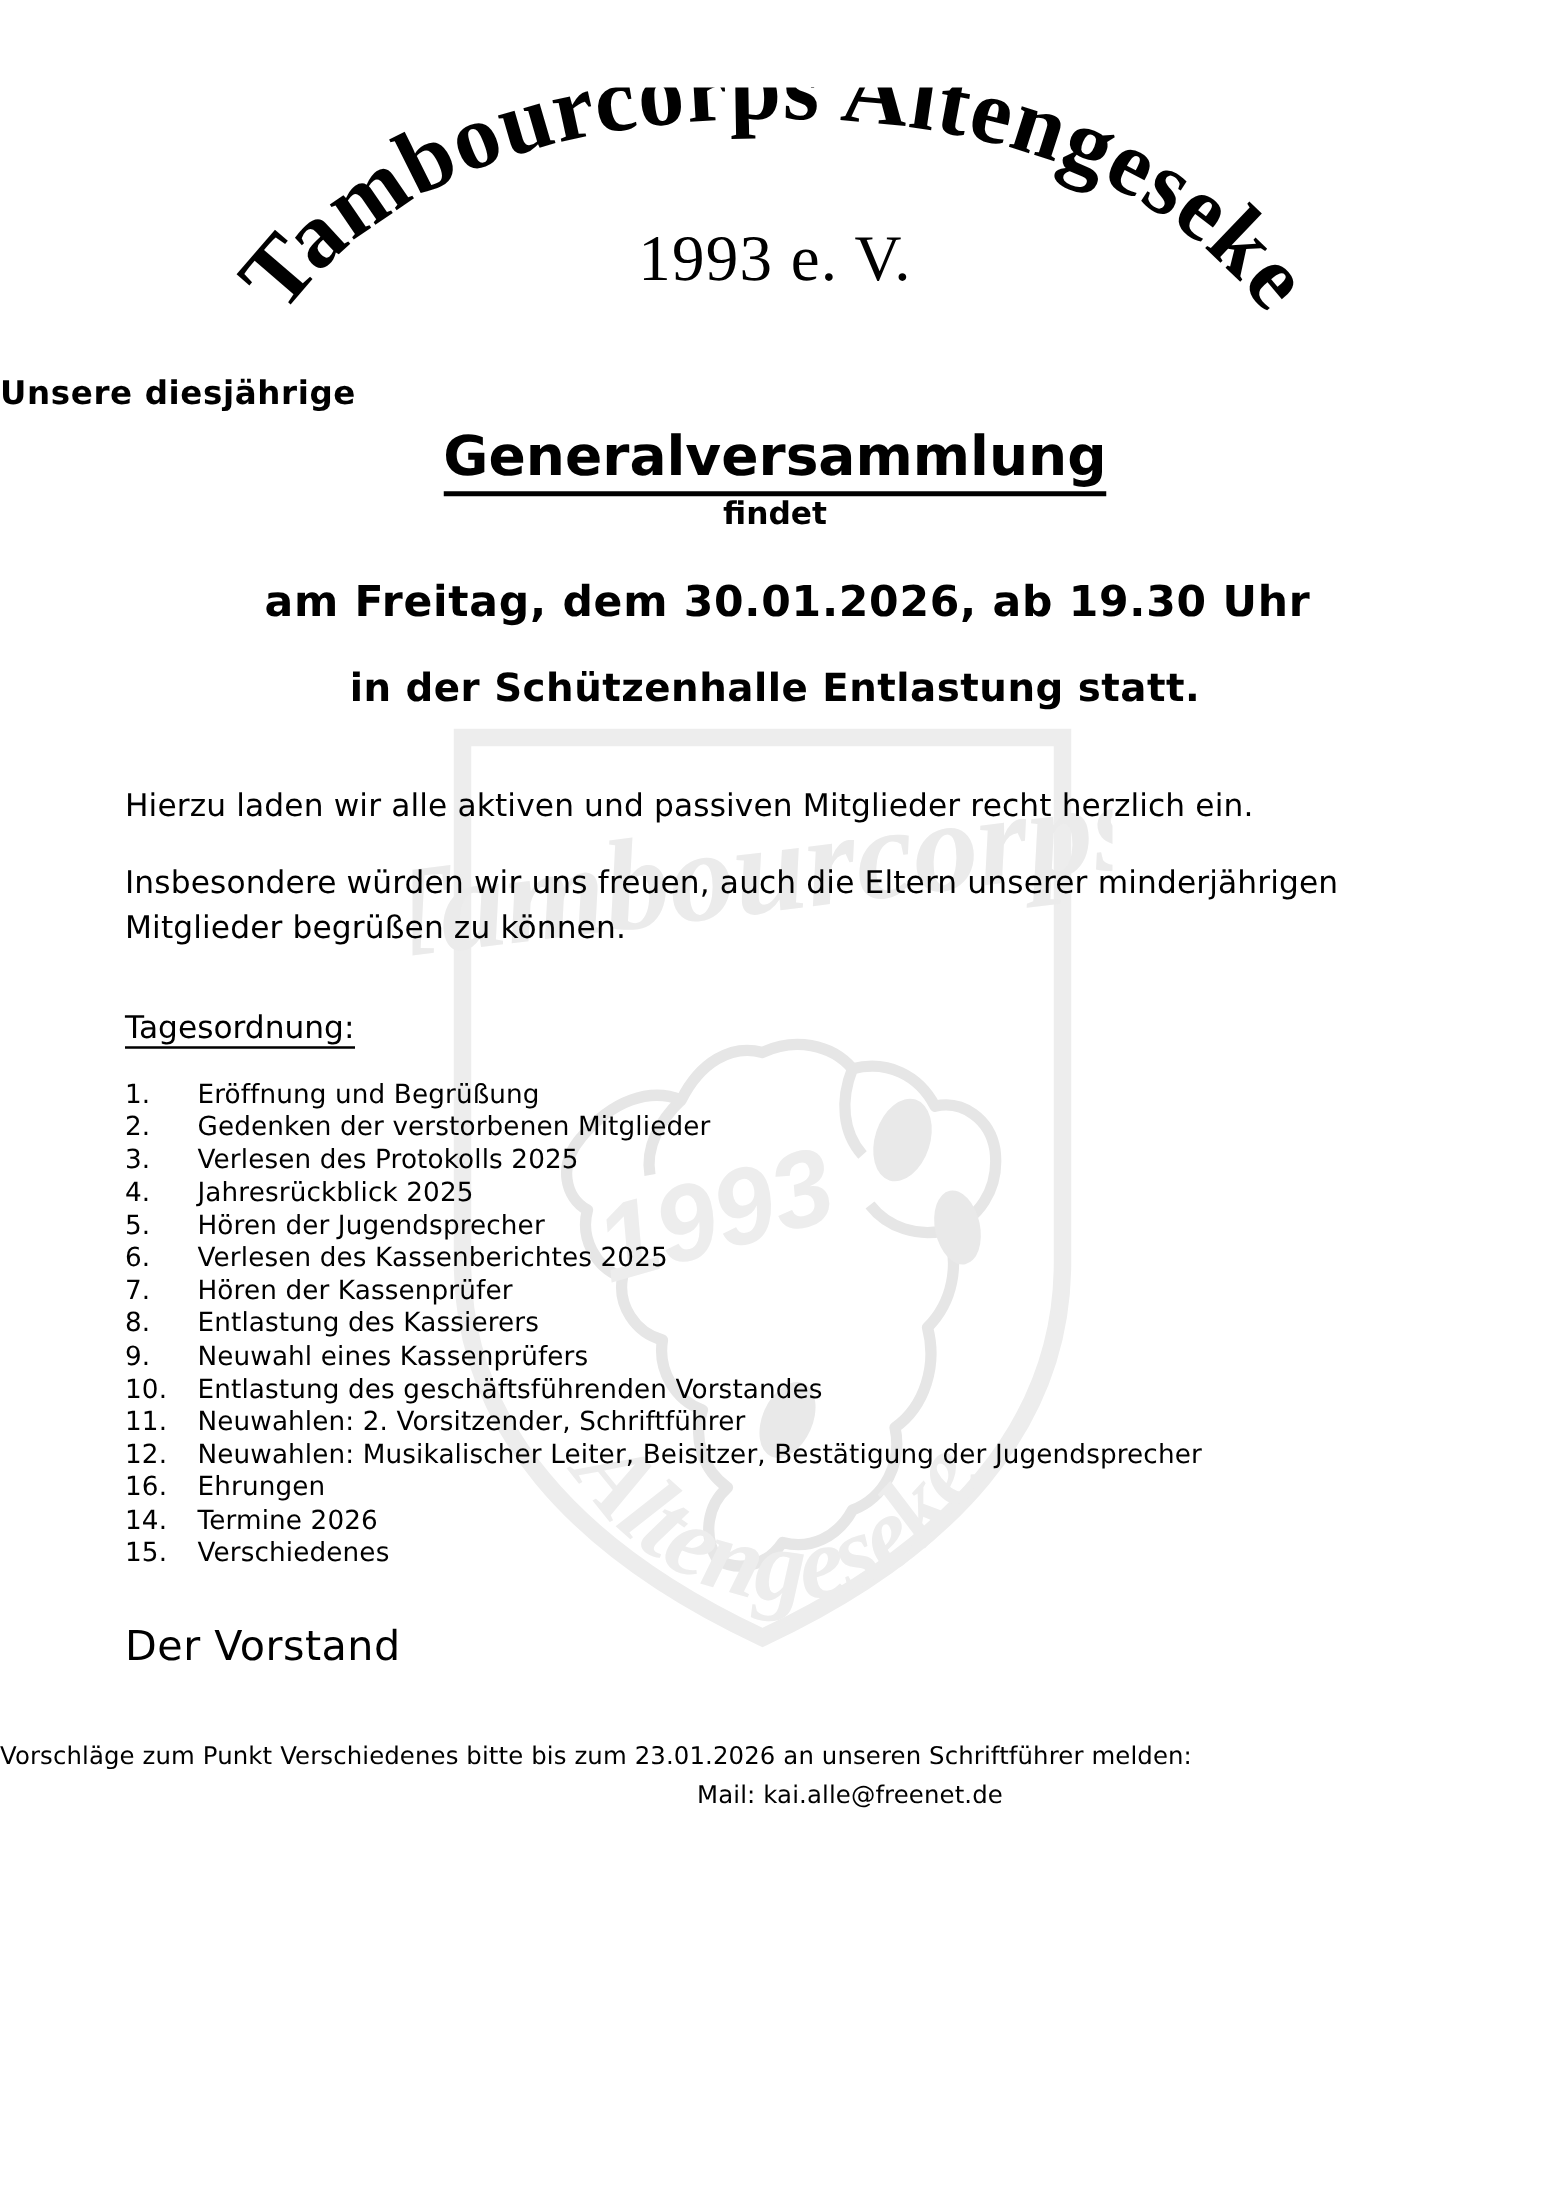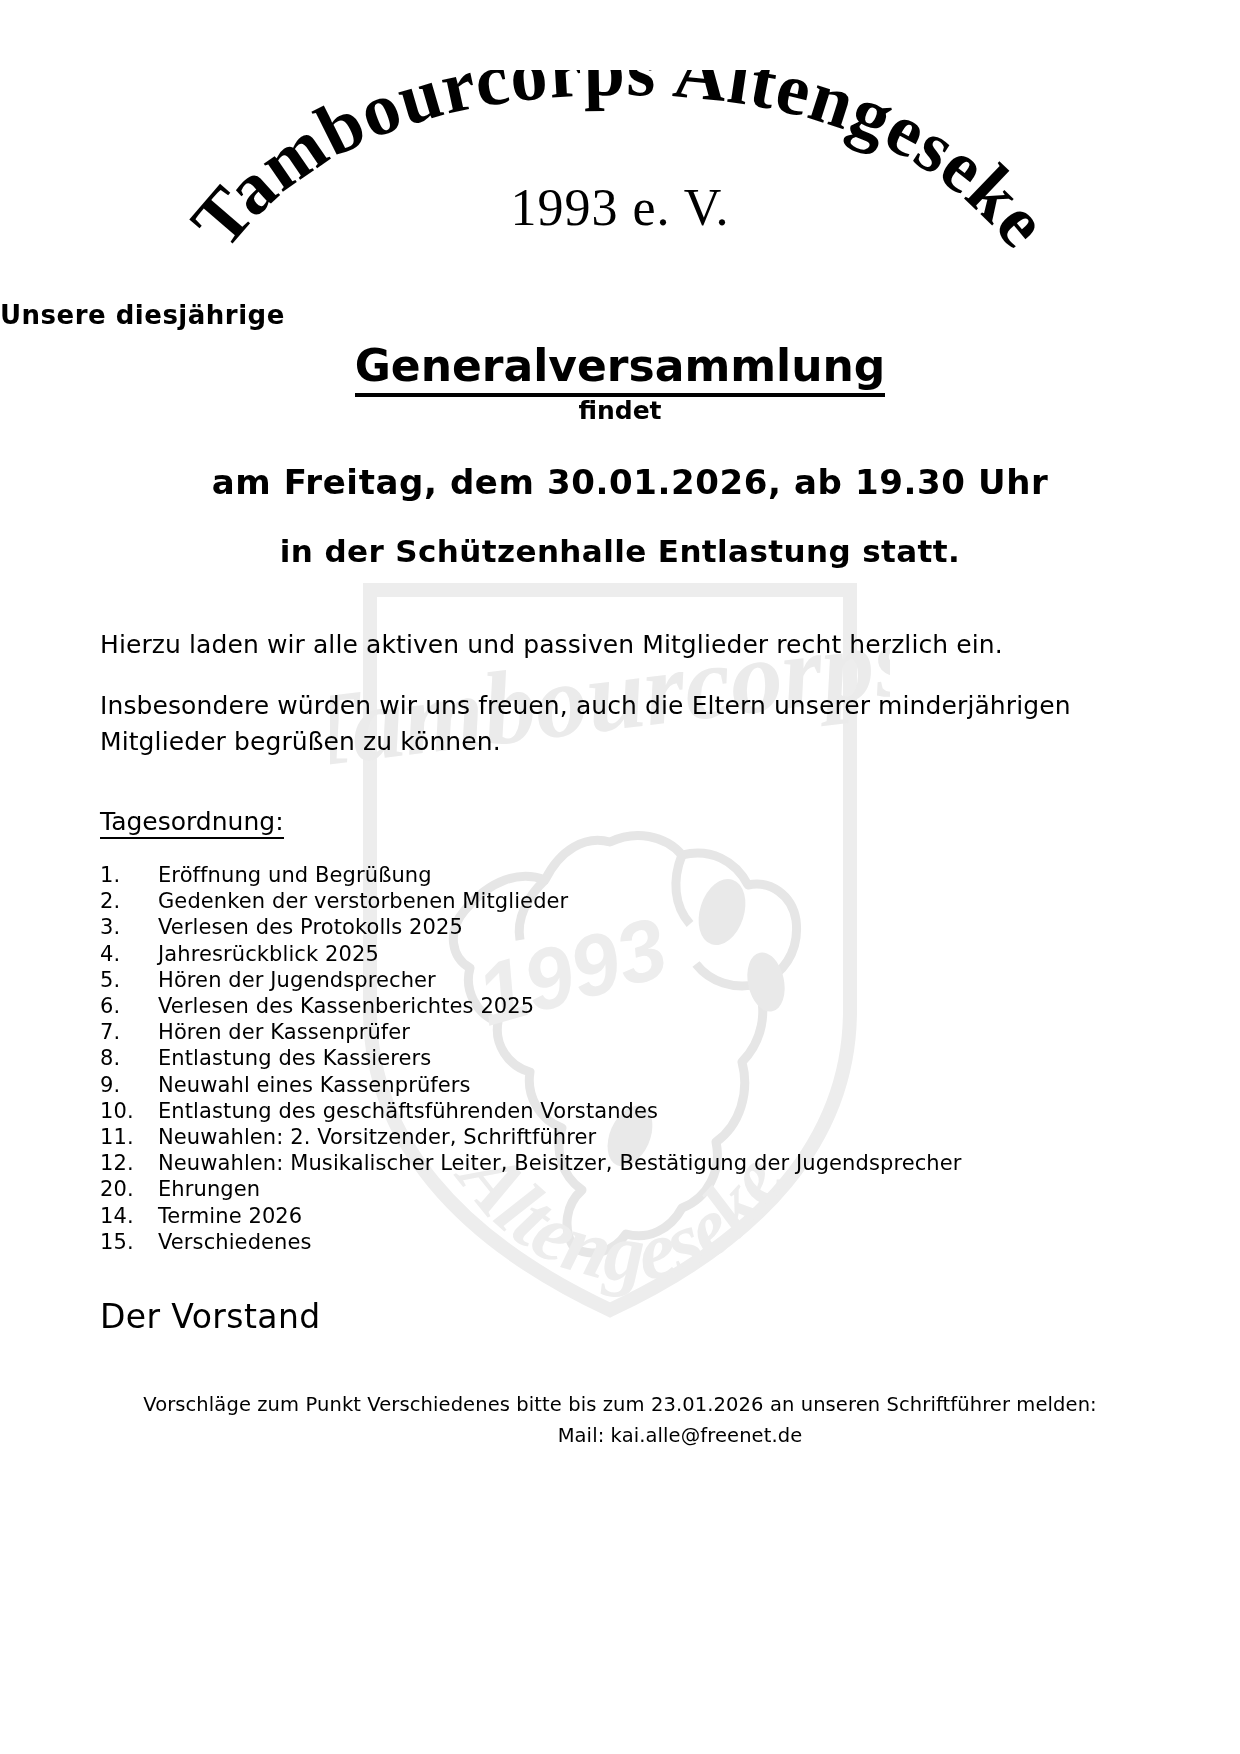--- a/index.html
+++ b/index.html
@@ -168,21 +168,20 @@
   }
 
   
   .footer {
     position: absolute;
     left: 0;
     top: 1393px;
     width: 1240px;
   }
   .footer-line1 {
-    text-align: center;
     font-size: 19.5px;
     font-weight: normal;
     letter-spacing: 0.1px;
   }
   .footer-line2 {
     margin-top: 8px;
     display: flex;
     justify-content: center;
     font-size: 19.5px;
     font-weight: normal;
@@ -310,21 +309,21 @@
         </div>
         <div class="agenda-item">
           <span class="agenda-num">11.</span>
           <span class="agenda-text">Neuwahlen: 2. Vorsitzender, Schriftführer</span>
         </div>
         <div class="agenda-item">
           <span class="agenda-num">12.</span>
           <span class="agenda-text">Neuwahlen: Musikalischer Leiter, Beisitzer, Bestätigung der Jugendsprecher</span>
         </div>
         <div class="agenda-item">
-          <span class="agenda-num">20.</span>
+          <span class="agenda-num">16.</span>
           <span class="agenda-text">Ehrungen</span>
         </div>
         <div class="agenda-item">
           <span class="agenda-num">14.</span>
           <span class="agenda-text">Termine 2026</span>
         </div>
         <div class="agenda-item">
           <span class="agenda-num">15.</span>
           <span class="agenda-text">Verschiedenes</span>
         </div>

